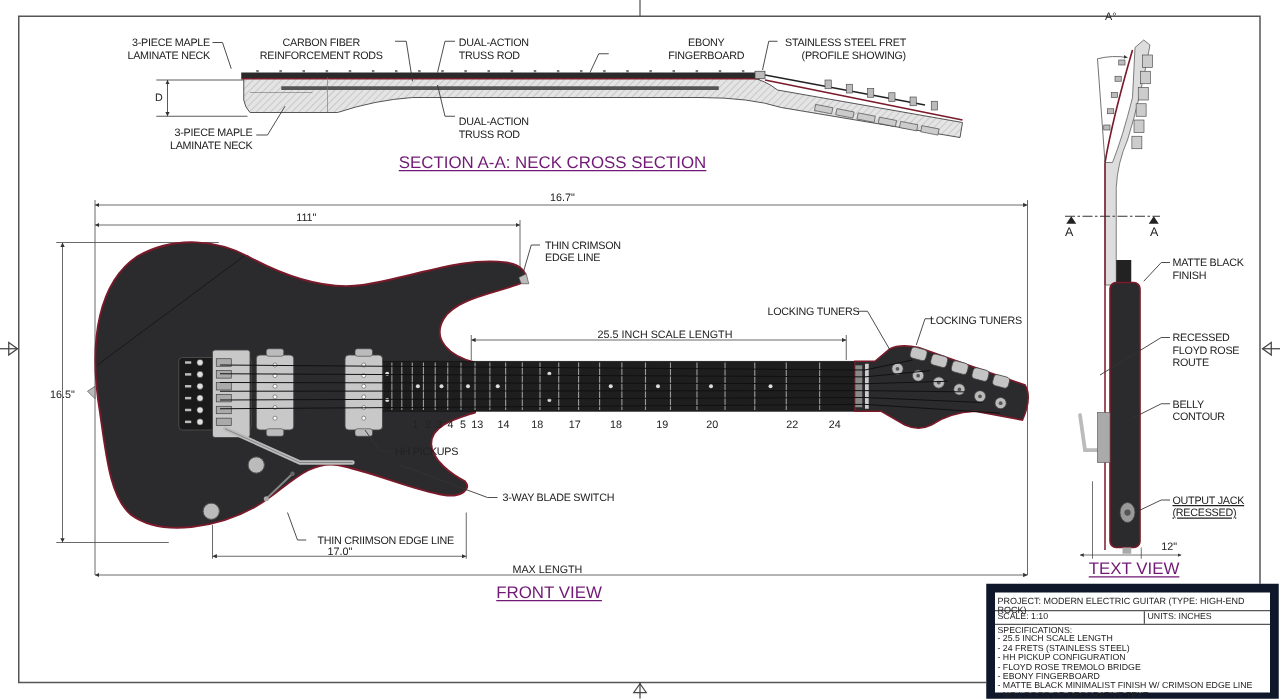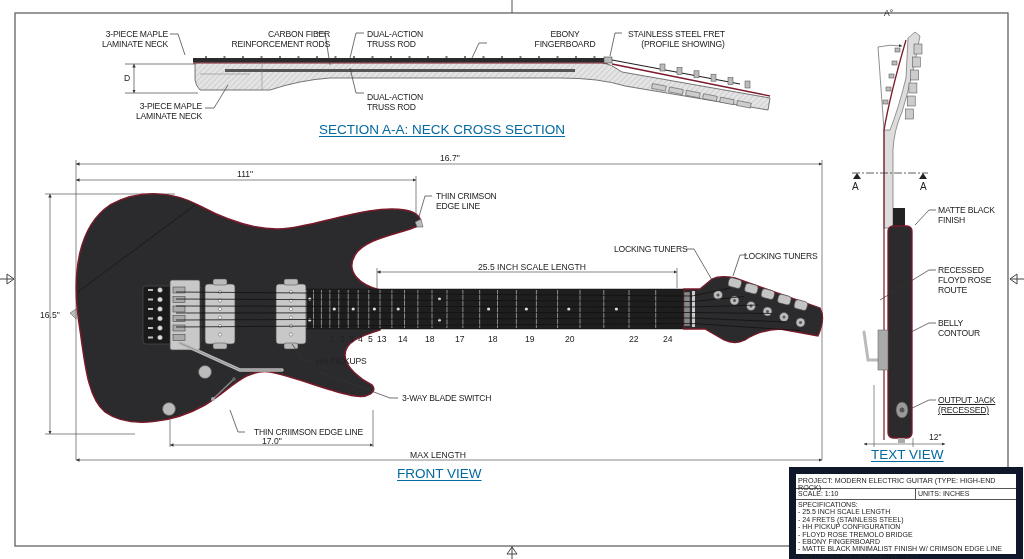--- a/index.html
+++ b/index.html
@@ -2,21 +2,21 @@
 <html><head>
 <meta charset="utf-8">
 <style>
   html,body{margin:0;padding:0;background:#ffffff;}
   body{width:1024px;height:559px;position:relative;overflow:hidden;font-family:"Liberation Sans",sans-serif;color:#222;}
   #drawing{position:absolute;left:0;top:0;width:1024px;height:559px;}
   .lbl{position:absolute;font-size:8.6px;line-height:10px;letter-spacing:-0.2px;color:#222;white-space:nowrap;text-transform:uppercase;}
   .lbl.r{text-align:right;}
   .lbl.c{text-align:center;margin-left:43px;}
   .dim{position:absolute;font-size:8.6px;color:#222;white-space:nowrap;}
-  .title{position:absolute;font-size:13.5px;text-decoration:underline;text-underline-offset:2px;color:#0369a1;white-space:nowrap;}
+  .title{position:absolute;font-size:13.5px;text-decoration:underline;text-underline-offset:2px;color:#701a75;white-space:nowrap;}
   .fret-num{position:absolute;font-size:8.6px;color:#222;}
   .tblock{position:absolute;left:789px;top:467px;width:220px;height:80px;border:7px solid #0f172a;background:#fff;font-size:7px;line-height:7.4px;color:#222;}
   .tblock .row1{height:15px;border-bottom:1px solid #555;padding:3px 2px 0 2px;box-sizing:border-box;font-size:7.2px;}
   .tblock .row2{height:10px;border-bottom:1px solid #555;display:flex;font-size:7px;}
   .tblock .row2 div{padding:1px 2px;box-sizing:border-box;}
   .tblock .row2 .scale{width:120px;border-right:1px solid #555;}
   .tblock .specs{padding:1px 2px;}
 </style>
 </head>
 <body>
@@ -322,21 +322,21 @@
       <path d="M936,323 L929,323 L905,335"></path>
       <path d="M936,400 L929,400 L908,410"></path>
     </g>
   </g>
 </svg>
 
 <div class="lbl r" style="left:100px;top:29px;width:68px;">
   <div>3-PIECE MAPLE</div>
   <div>LAMINATE NECK</div>
 </div>
-<div class="lbl r" style="left:224px;top:29px;width:106px;">
+<div class="lbl r" style="left:204px;top:29px;width:106px;text-align:center;">
   <div>CARBON FIBER</div>
   <div>REINFORCEMENT RODS</div>
 </div>
 <div class="lbl" style="left:367px;top:29px;">
   <div>DUAL-ACTION</div>
   <div>TRUSS ROD</div>
 </div>
 <div class="lbl c" style="left:490px;top:29px;width:64px;">
   <div>EBONY</div>
   <div>FINGERBOARD</div>

